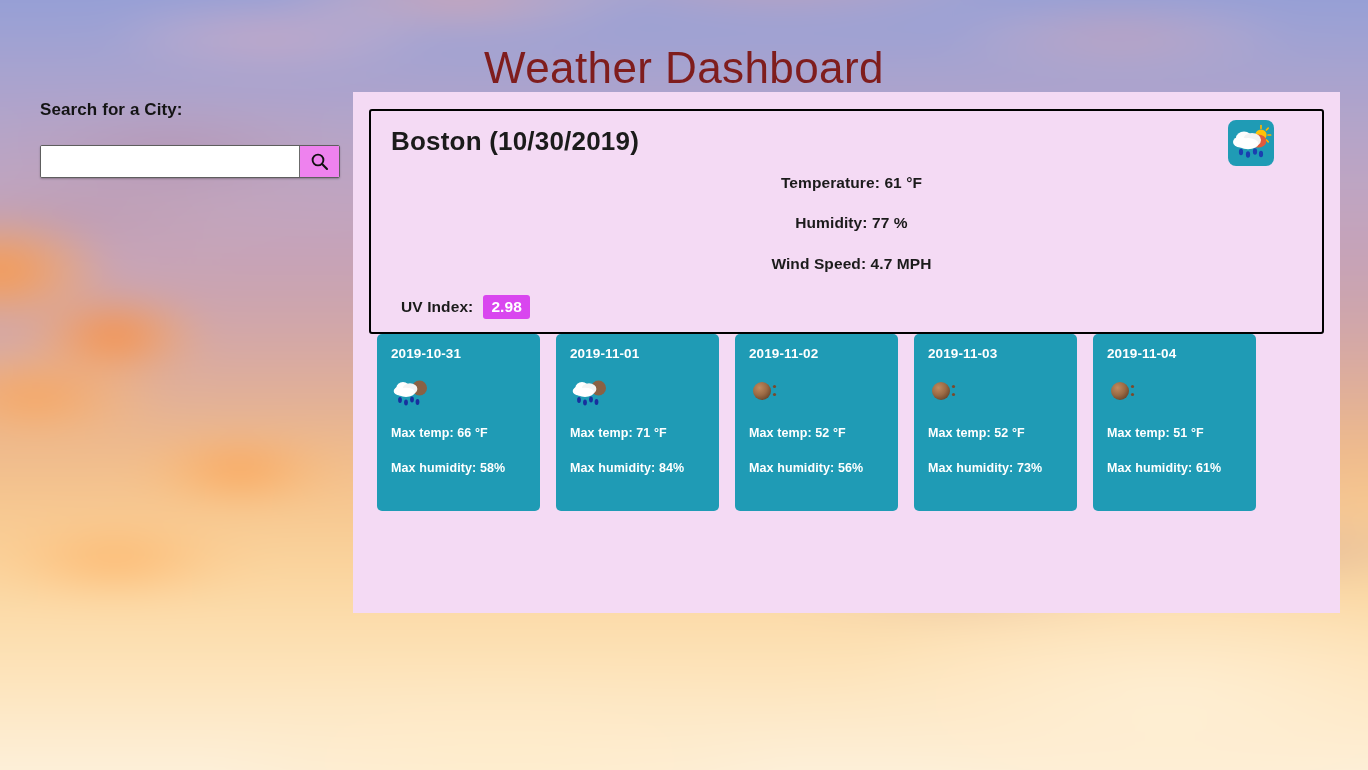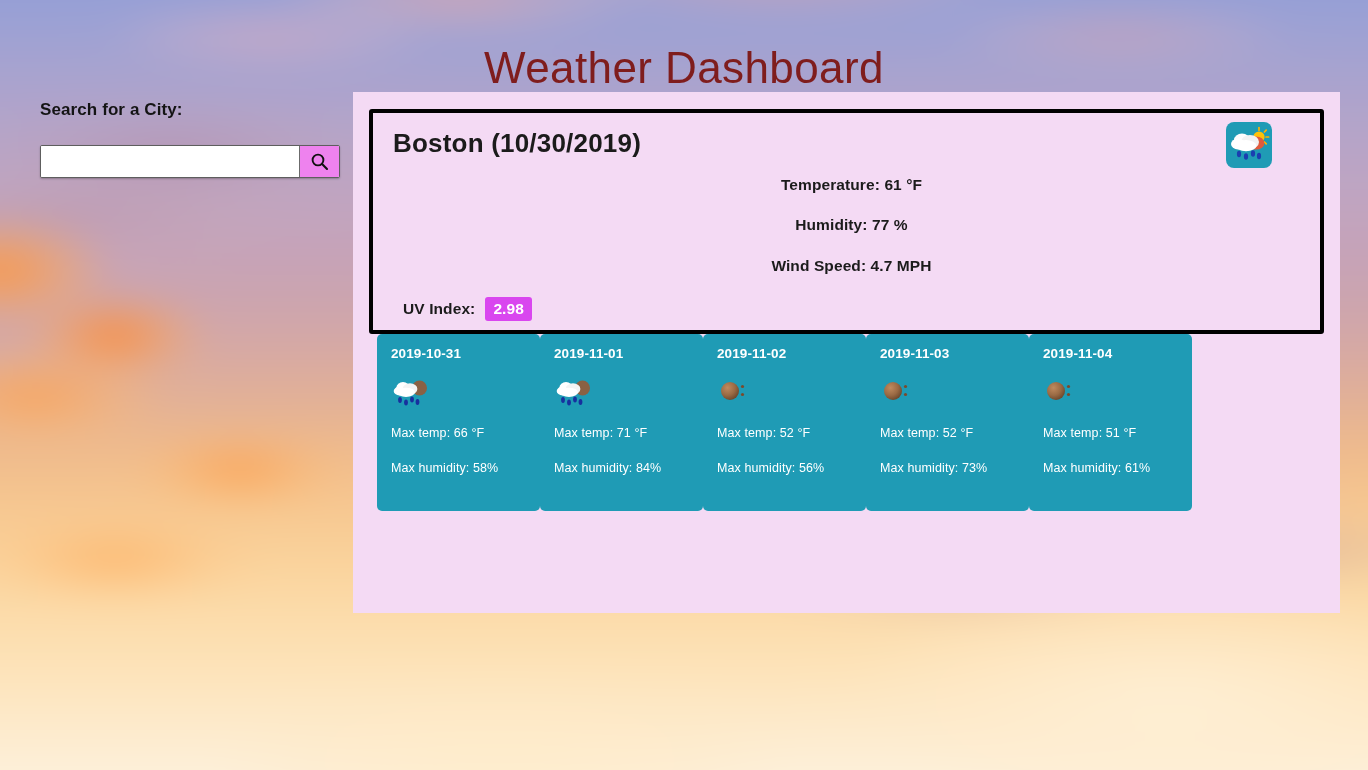--- a/index.html
+++ b/index.html
@@ -135,21 +135,21 @@
     width: 987px; height: 521px;
     z-index: 3;
     background: #f4daf4;
     padding: 17px 16px 0 16px;
   }
 
   
   #current-weather-card {
     position: relative;
     width: 955px; height: 225px;
-    border: 4px solid #000000;
+    border: 2px solid #000000;
     border-radius: 3px;
     background: #f4daf4;
     padding: 14px 20px 16px 20px;
   }
   #current-city-heading {
     font-size: 26px;
     font-weight: bold;
     color: #1b1b1b;
     letter-spacing: 0.2px;
     margin: 0 0 16px 0;
@@ -194,20 +194,21 @@
   #forecast-heading {
     font-size: 23px;
     font-weight: bold;
     color: #1b1b1b;
     margin: 19px 0 11px 4px;
     letter-spacing: 0.1px;
     line-height: 1.2;
   }
   #forecast-row {
     display: flex;
+    gap: 16px;
     margin-left: 8px;
   }
   .forecast-card {
     width: 163px; height: 177px;
     background: #1f9bb5;
     border-radius: 5px;
     padding: 12px 0 0 14px;
     color: #ffffff;
   }
   .forecast-date {
@@ -217,21 +218,21 @@
     line-height: 1.2;
     margin-bottom: 14px;
   }
   .forecast-icon {
     width: 40px; height: 34px;
     margin-bottom: 16px;
   }
   .forecast-icon svg { display: block; }
   .forecast-temp, .forecast-humidity {
     font-size: 12.5px;
-    font-weight: normal;
+    font-weight: bold;
     letter-spacing: 0.1px;
     line-height: 1.2;
   }
   .forecast-temp { margin-bottom: 20px; }
 </style>
 </head>
 <body>
 
 <div id="sky-backdrop"></div>
 

